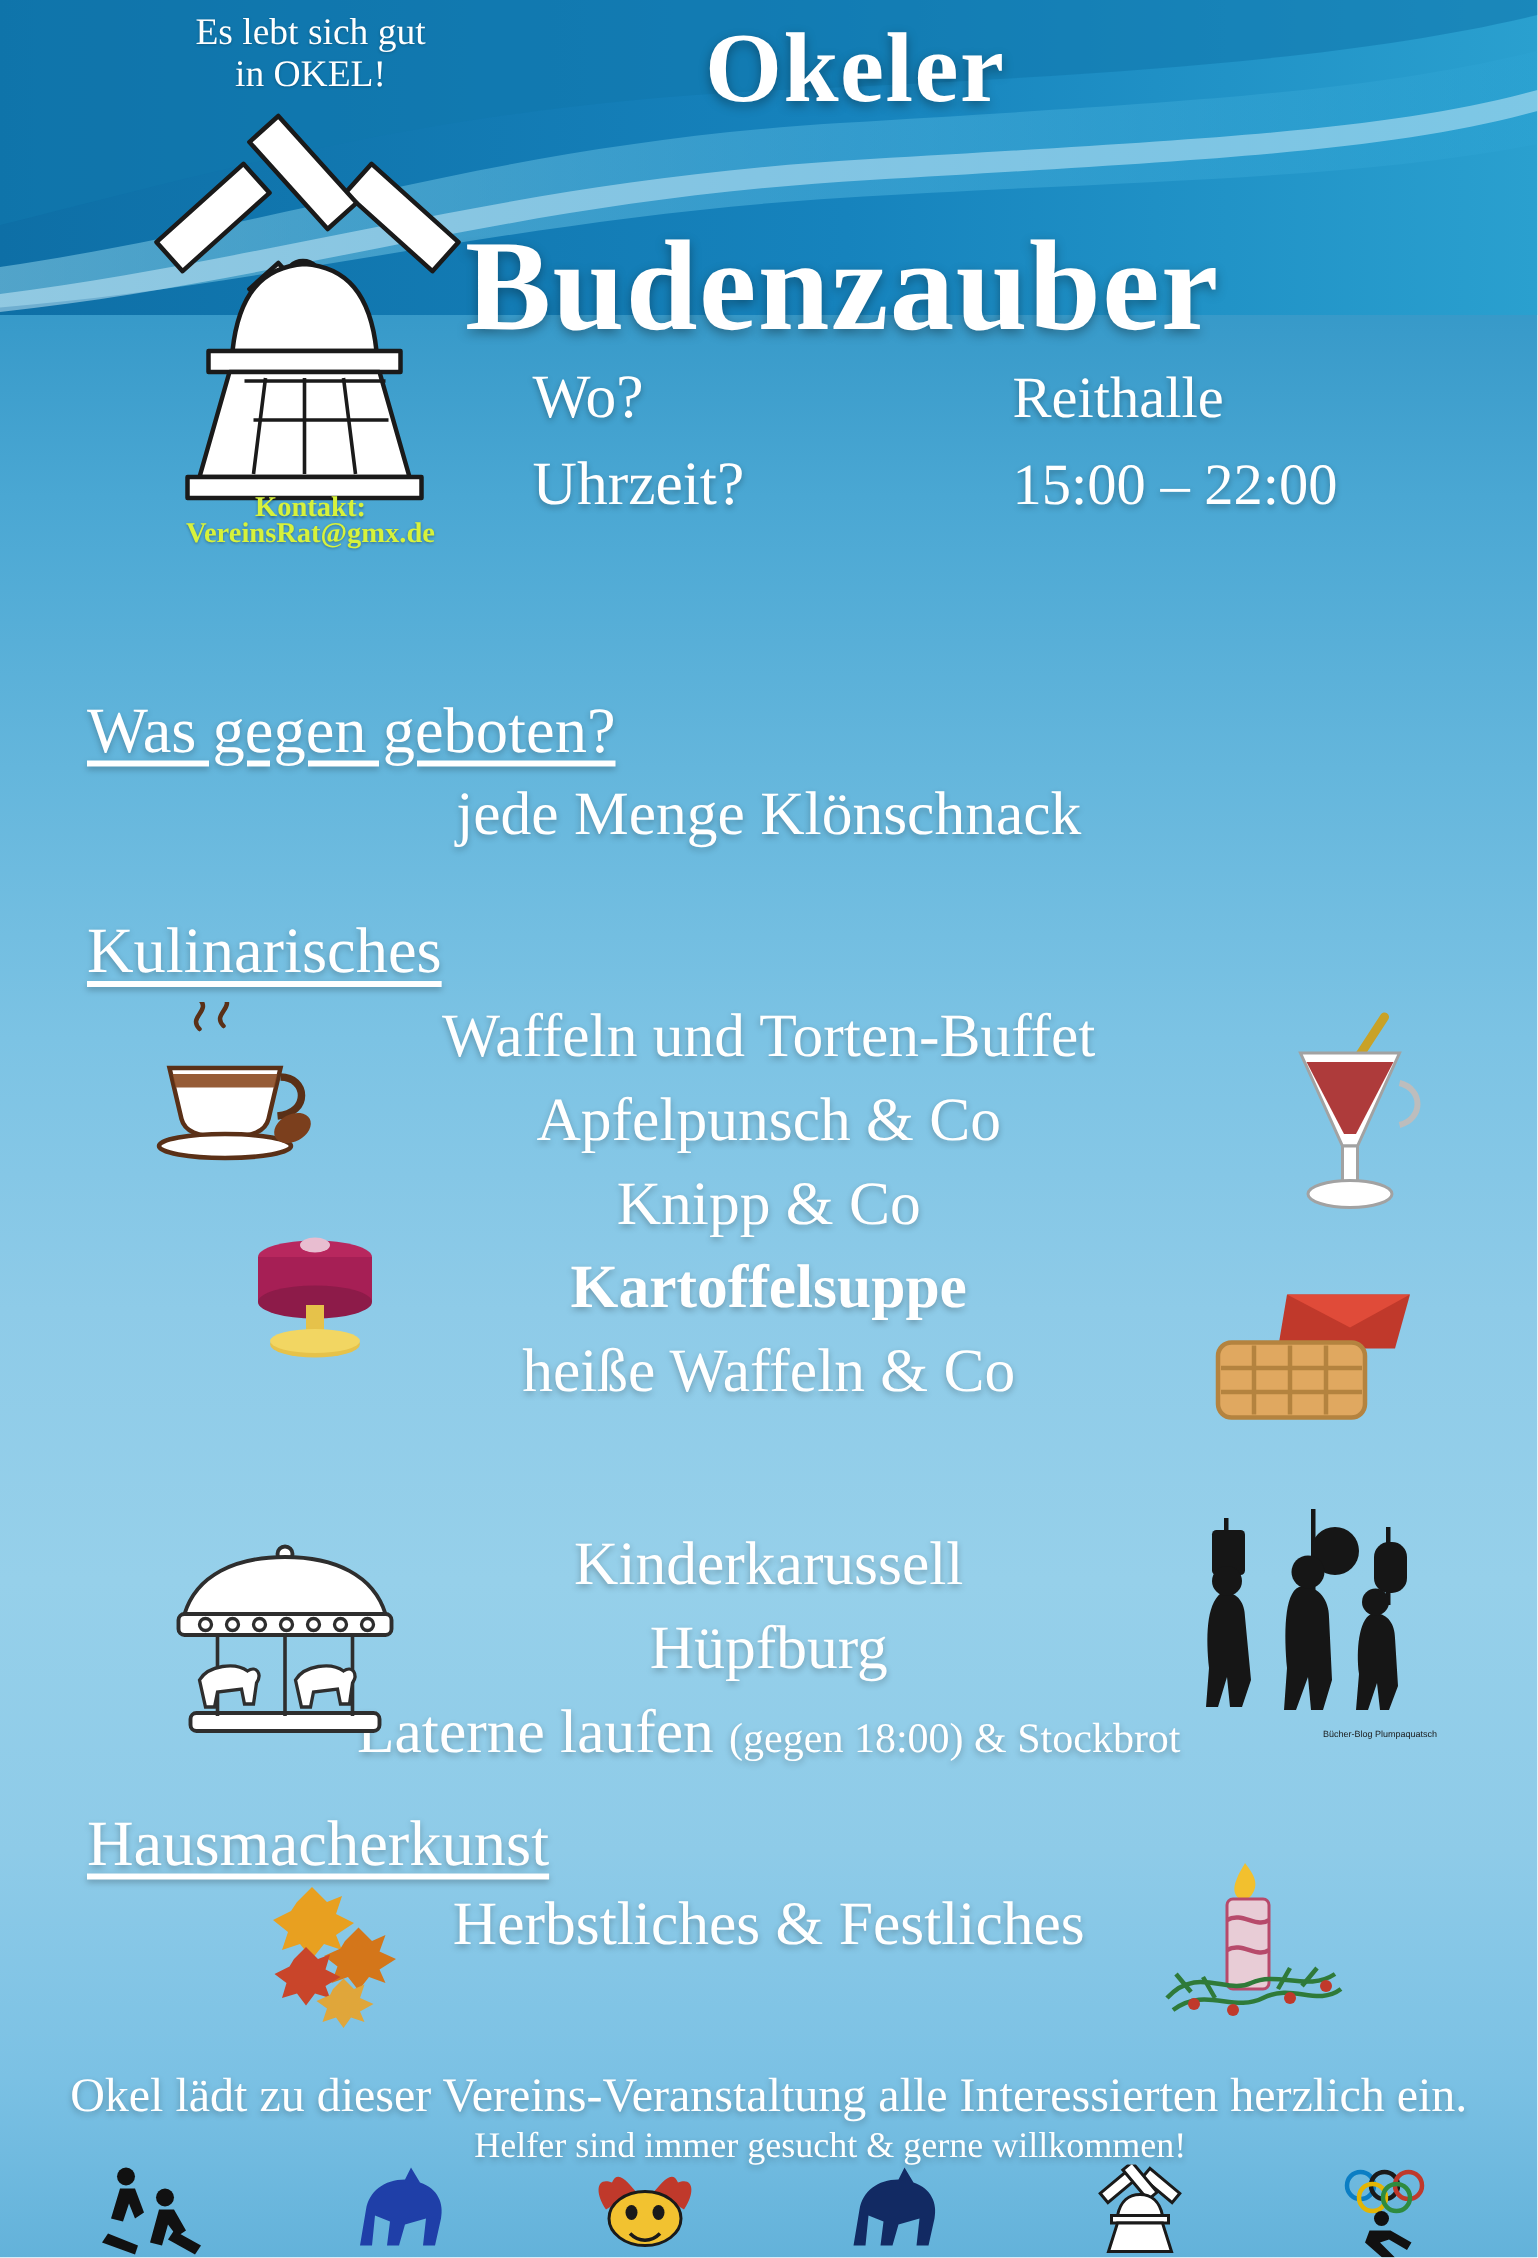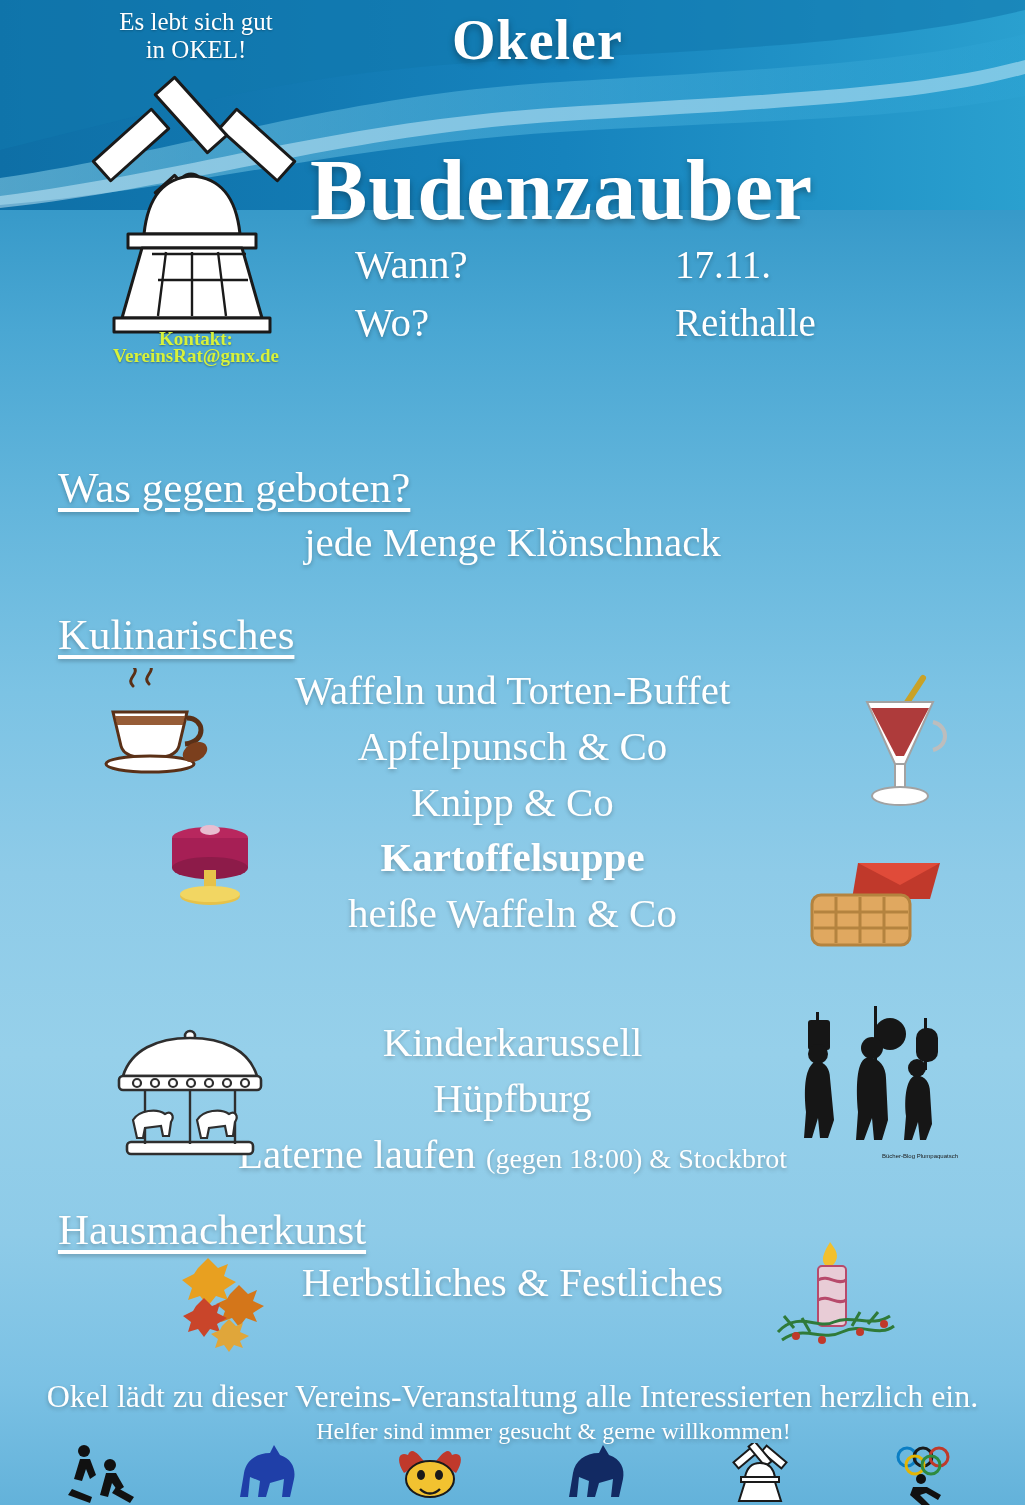--- a/index.html
+++ b/index.html
@@ -32,21 +32,21 @@
     top: 0; left: 0;
     width: 1025px;
     height: 210px;
     overflow: hidden;
     pointer-events: none;
   }
 
   
   .logo-block {
     position: absolute;
-    left: 61px;
+    left: 72px;
     top: 8px;
     width: 270px;
     text-align: center;
   }
   .logo-slogan {
     font-family: "Liberation Serif", serif;
     font-size: 25px;
     line-height: 1.12;
     color: #ffffff;
     font-weight: 400;
@@ -62,23 +62,23 @@
     font-size: 19px;
     line-height: 1.2;
     color: #d7f23b;
     font-weight: 700;
     text-shadow: 0 1px 2px rgba(0,0,0,.35);
   }
 
   
   .title-1 {
     position: absolute;
-    left: 452px;
+    left: 470px;
     top: 8px;
-    font-size: 56px;
+    font-size: 66px;
     font-weight: 700;
     letter-spacing: 1px;
     color: #ffffff;
     text-shadow: 0 3px 7px rgba(0,0,0,.35);
     white-space: nowrap;
   }
   .title-2 {
     position: absolute;
     left: 310px;
     top: 140px;
@@ -236,26 +236,26 @@
 
     <div class="contact">Kontakt:</div>
     <div class="contact">VereinsRat@gmx.de</div>
   </div>
 
   <div class="title-1">Okeler</div>
   <div class="title-2">Budenzauber</div>
 
   <div class="facts">
     <div class="fact-row">
-      <div class="fact-q">Wann?</div>
-      <div class="fact-a">17.11.</div>
-    </div>
-    <div class="fact-row">
       <div class="fact-q">Wo?</div>
       <div class="fact-a">Reithalle</div>
+    </div>
+    <div class="fact-row">
+      <div class="fact-q">Uhrzeit?</div>
+      <div class="fact-a">15:00 – 22:00</div>
     </div>
   </div>
 
   <div class="section-head" style="left:58px; top:463px;">Was gegen geboten?</div>
   <div class="center-line" style="top:518px;">jede Menge Klönschnack</div>
 
   <div class="section-head" style="left:58px; top:610px;">Kulinarisches</div>
 
   <div class="center-line" style="top:666px;">Waffeln und Torten-Buffet</div>
   <div class="center-line" style="top:722px;">Apfelpunsch &amp; Co</div>

